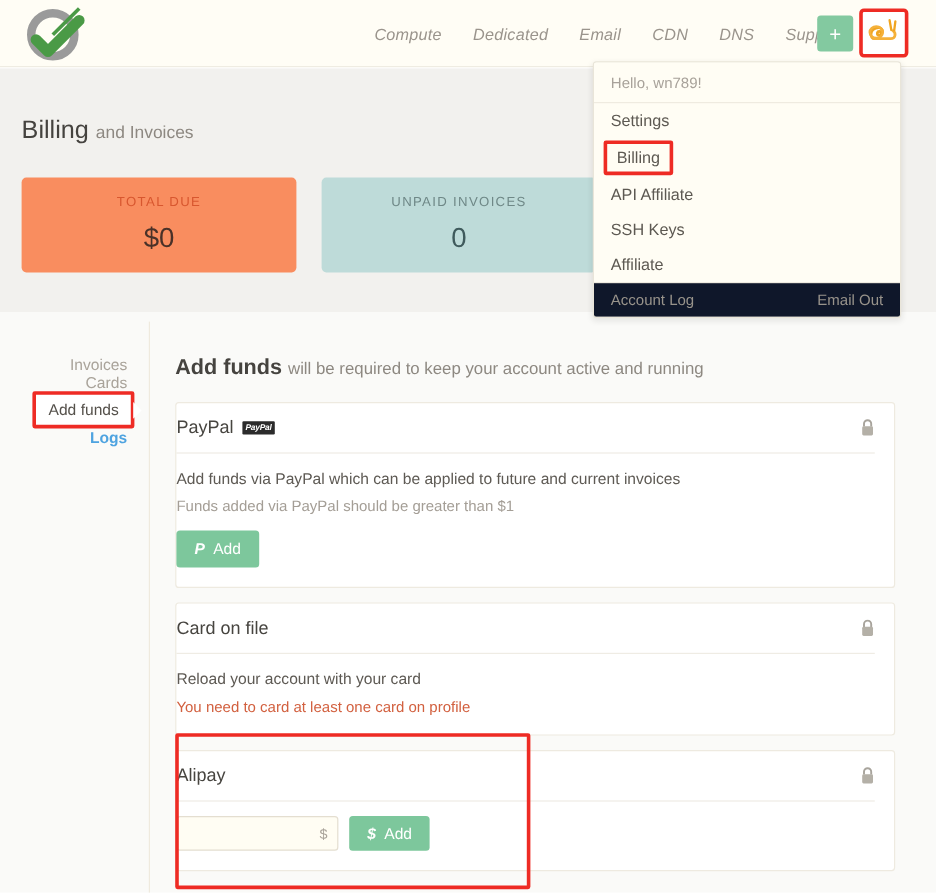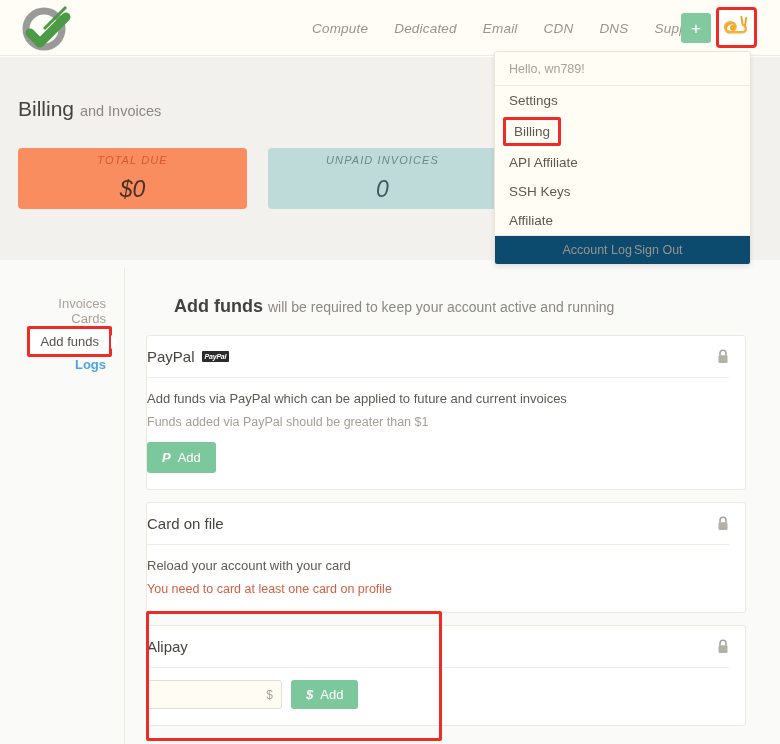--- a/index.html
+++ b/index.html
@@ -68,43 +68,43 @@
   .dd-item.boxed {
     display: inline-block;
     margin: 2px 0 2px 8px;
     padding: 4px 8px;
     border: 3px solid #ee2b24;
     border-radius: 2px;
     background: #fffdf4;
   }
   .dd-footer {
     border-top: 1px solid #efebe0;
-    background: #0c4a6e;
+    background: #0f172a;
     padding: 7px 14px;
-    display: flex; justify-content: center; gap: 2px;
+    display: flex; justify-content: space-between; gap: 2px;
   }
   .dd-footer span { font-size: 12.5px; color: #98938b; cursor: pointer; }
 
   
   .billing-band {
     position: absolute; top: 57px; left: 0;
     width: 780px; height: 203px;
     background: #f2f1ee;
   }
   .billing-title {
     position: absolute; left: 18px; top: 40px;
     font-size: 21px; color: #4c4a46; font-weight: 400;
   }
   .billing-title .strong { color: #45433f; }
   .billing-title .sub { font-size: 14.5px; color: #8d8881; }
   .statcard {
     position: absolute; top: 91px;
-    height: 61px; border-radius: 4px;
+    height: 79px; border-radius: 4px;
     display: flex; flex-direction: column;
-    align-items: center; justify-content: center; font-style: italic;
+    align-items: center; justify-content: center;
   }
   .statcard .lbl {
     font-size: 11px; letter-spacing: 1.1px; margin-bottom: 10px;
   }
   .statcard .val { font-size: 23px; }
   #stat-total-due { left: 18px; width: 229px; background: #f98d5f; }
   #stat-total-due .lbl { color: #d8572f; }
   #stat-total-due .val { color: #4a3128; }
   #stat-unpaid { left: 268px; width: 229px; background: #bedbd9; }
   #stat-unpaid .lbl { color: #6f8887; }
@@ -143,21 +143,21 @@
     margin-top: -7px; width: 0; height: 0;
     border-top: 7px solid transparent;
     border-bottom: 7px solid transparent;
     border-left: 7px solid #ffffff;
   }
 
   
   .main {
     position: absolute; left: 146px; top: 296px; width: 600px;
   }
-  .main-head { font-size: 18px; color: #4c4a46; margin-bottom: 18px; margin-left: 28px; }
+  .main-head { font-size: 18px; color: #4c4a46; margin-bottom: 18px; }
   .main-head .strong { font-weight: bold; color: #45433f; }
   .main-head .sub { font-size: 14px; color: #8d8881; font-weight: normal; }
 
   .card {
     position: relative;
     background: #ffffff;
     border: 1px solid #eeeae0;
     border-radius: 3px;
     margin-bottom: 12px;
     padding: 0 16px 16px 0;
@@ -252,21 +252,21 @@
 
   <div class="dropdown">
     <div class="dd-hello">Hello, wn789!</div>
     <div class="dd-item">Settings</div>
     <div class="dd-item boxed">Billing</div>
     <div class="dd-item">API Affiliate</div>
     <div class="dd-item">SSH Keys</div>
     <div class="dd-item">Affiliate</div>
     <div class="dd-footer">
       <span>Account Log</span>
-      <span>Sign Out</span>
+      <span>Email Out</span>
     </div>
   </div>
 
   <div class="billing-band">
     <div class="billing-title">
       <span class="strong">Billing</span>
       <span class="sub">and Invoices</span>
     </div>
 
     <div class="statcard" id="stat-total-due">

